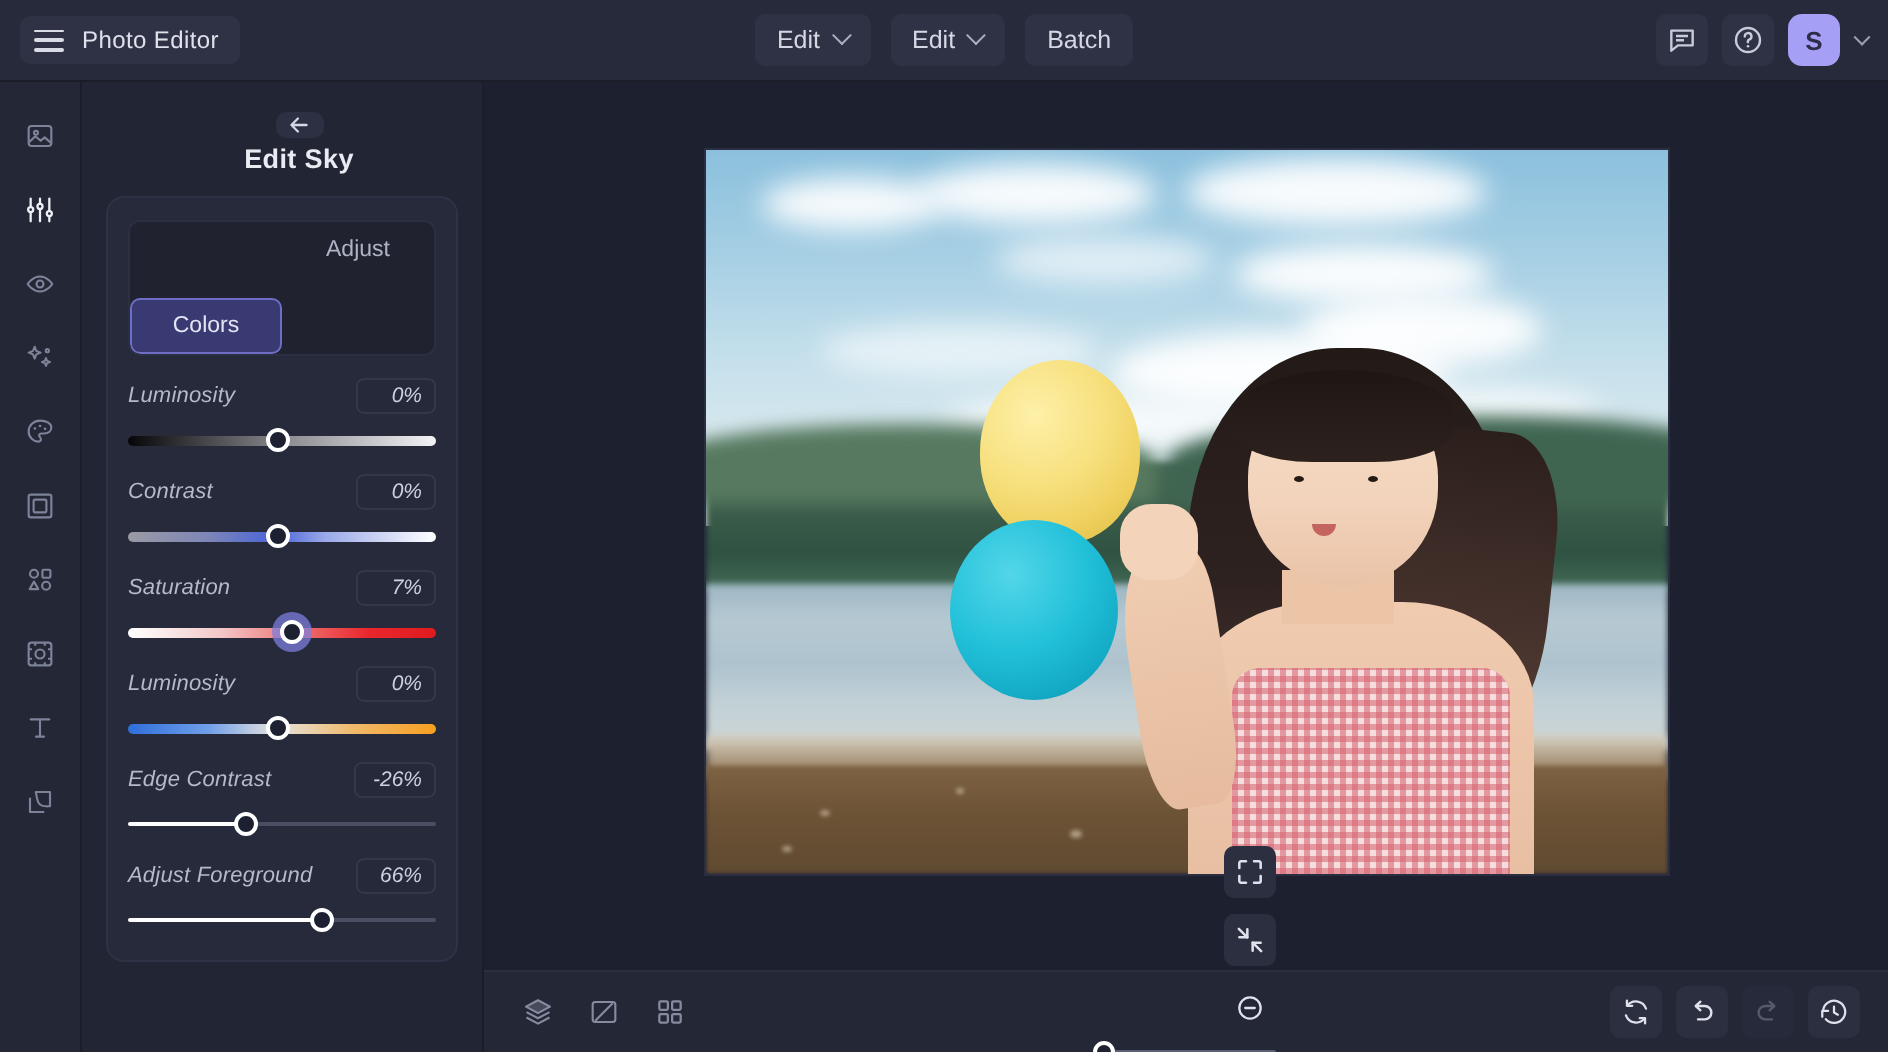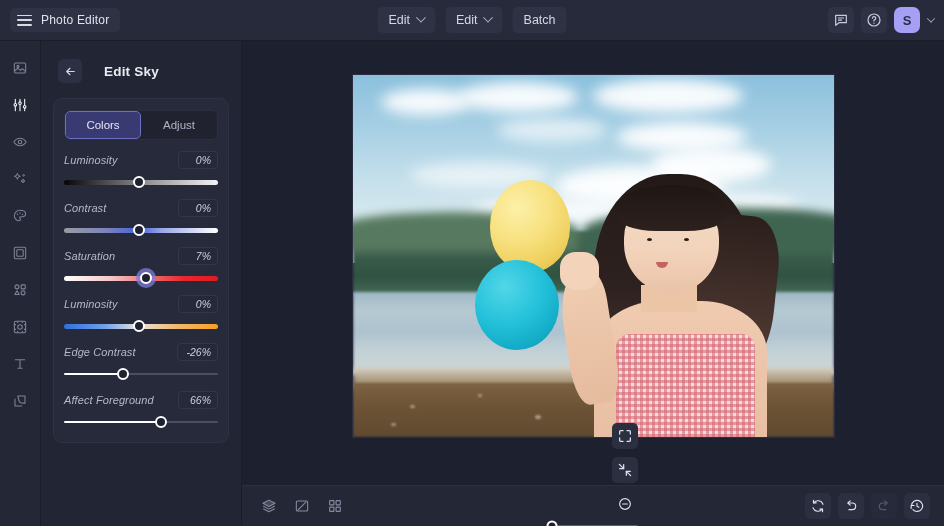--- a/index.html
+++ b/index.html
@@ -115,23 +115,24 @@
     width: 201px;
     background: #22253300;
     background-color: #23263400;
     background: #232634;
     flex: 0 0 201px;
     padding: 0;
     border-right: 1px solid #1b1d28;
     background-color: #222533;
   }
   .panel-head {
-    display: flex; align-items: center; gap: 22px;
+    display: flex; align-items: center; gap: 3px;
     padding: 15px 0 0 17px;
     height: 45px;
+    flex-direction: column;
   }
   .back-btn {
     width: 24px; height: 24px;
     border-radius: 5px;
     background: #2c3042;
     display: flex; align-items: center; justify-content: center;
     cursor: pointer;
   }
   .panel-title { color: #e9ebf3; font-size: 13.5px; font-weight: bold; letter-spacing: .2px; }
 
@@ -161,20 +162,21 @@
     padding: 6px 0;
     cursor: pointer;
     border-radius: 5px;
     border: 1px solid transparent;
     line-height: 1.25;
   }
   .tab.active {
     background: #3a3a72;
     color: #e4e4f6;
     border: 1px solid #6e6ec4;
+    margin-top: 38px;
   }
 
   .slider-row { margin-top: 11px; font-style: italic; }
   .slider-row:first-of-type { margin-top: 4px; }
   .slider-top {
     display: flex; align-items: center; justify-content: space-between;
     margin-bottom: 7px;
   }
   .slider-label { font-size: 11px; color: #b4b9cb; letter-spacing: .1px; }
   .value-box {
@@ -575,21 +577,21 @@
             <span class="value-box">-26%</span>
           </div>
           <div class="track-wrap">
             <div class="track plain" style="--p:38%; height:2px;"></div>
             <div class="thumb" style="left:38%"></div>
           </div>
         </div>
 
         <div class="slider-row">
           <div class="slider-top">
-            <span class="slider-label">Affect Foreground</span>
+            <span class="slider-label">Adjust Foreground</span>
             <span class="value-box">66%</span>
           </div>
           <div class="track-wrap">
             <div class="track plain" style="--p:63%; height:2px;"></div>
             <div class="thumb" style="left:63%"></div>
           </div>
         </div>
       </div>
     </div>
 

